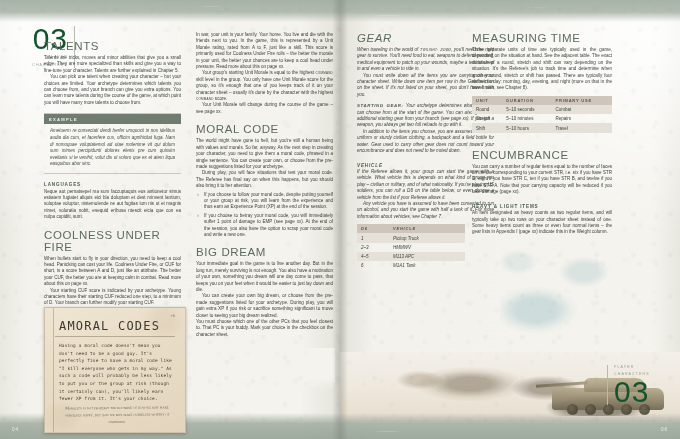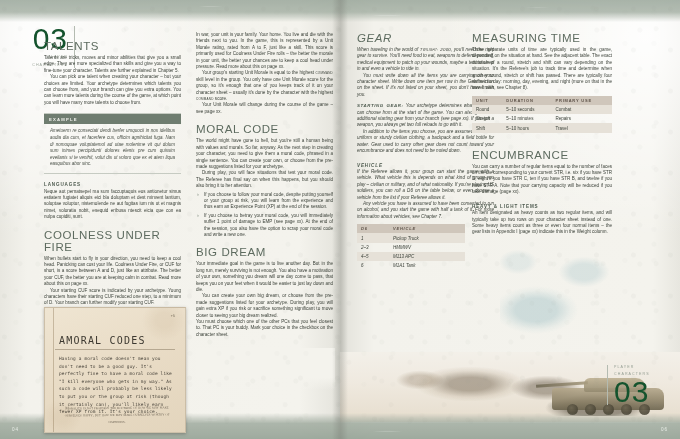--- a/index.html
+++ b/index.html
@@ -110,21 +110,21 @@
     background:linear-gradient(160deg,#efe5d2 0%,#e9dcc6 45%,#e3d5bd 100%);
     box-shadow:0 1px 3px rgba(60,55,45,.35);
     border:1px solid rgba(150,135,110,.35);}
   .note:before{content:"";position:absolute;left:8px;top:0;bottom:0;width:1px;
     background:rgba(150,130,100,.45);}
   .note:after{content:"";position:absolute;inset:0;opacity:.35;pointer-events:none;
     background-image:
       radial-gradient(ellipse at 85% 10%, rgba(160,130,90,.30) 0 8px, transparent 22px),
       radial-gradient(ellipse at 12% 88%, rgba(160,130,90,.26) 0 7px, transparent 20px);}
   .note-hd{font-family:"DejaVu Sans Mono","Liberation Mono",monospace;
-    font-size:10px;letter-spacing:1.2px;color:#3c3830;padding:11px 17px 3px 14px;margin-top:16px;}
+    font-size:12px;letter-spacing:1.2px;color:#3c3830;padding:11px 17px 3px 14px;}
   .note-rule{height:1px;background:rgba(120,105,80,.45);margin:0 10px 0 10px;}
   .note-body{font-family:"DejaVu Sans Mono","Liberation Mono",monospace;
     font-size:4.45px;line-height:7.6px;color:#4a453c;padding:5px 10px 0 14px;letter-spacing:.15px;}
   .note-pg{position:absolute;right:10px;top:6px;font-family:"DejaVu Sans Mono","Liberation Mono",monospace;
     font-size:3.6px;color:#6b6455;}
   .note-quote{position:absolute;left:14px;right:10px;bottom:6px;text-align:center;
     font-family:"Liberation Serif",serif;font-variant:small-caps;font-size:4.2px;
     line-height:7.2px;color:#6d6354;transform:rotate(-.6deg);}
 
   

